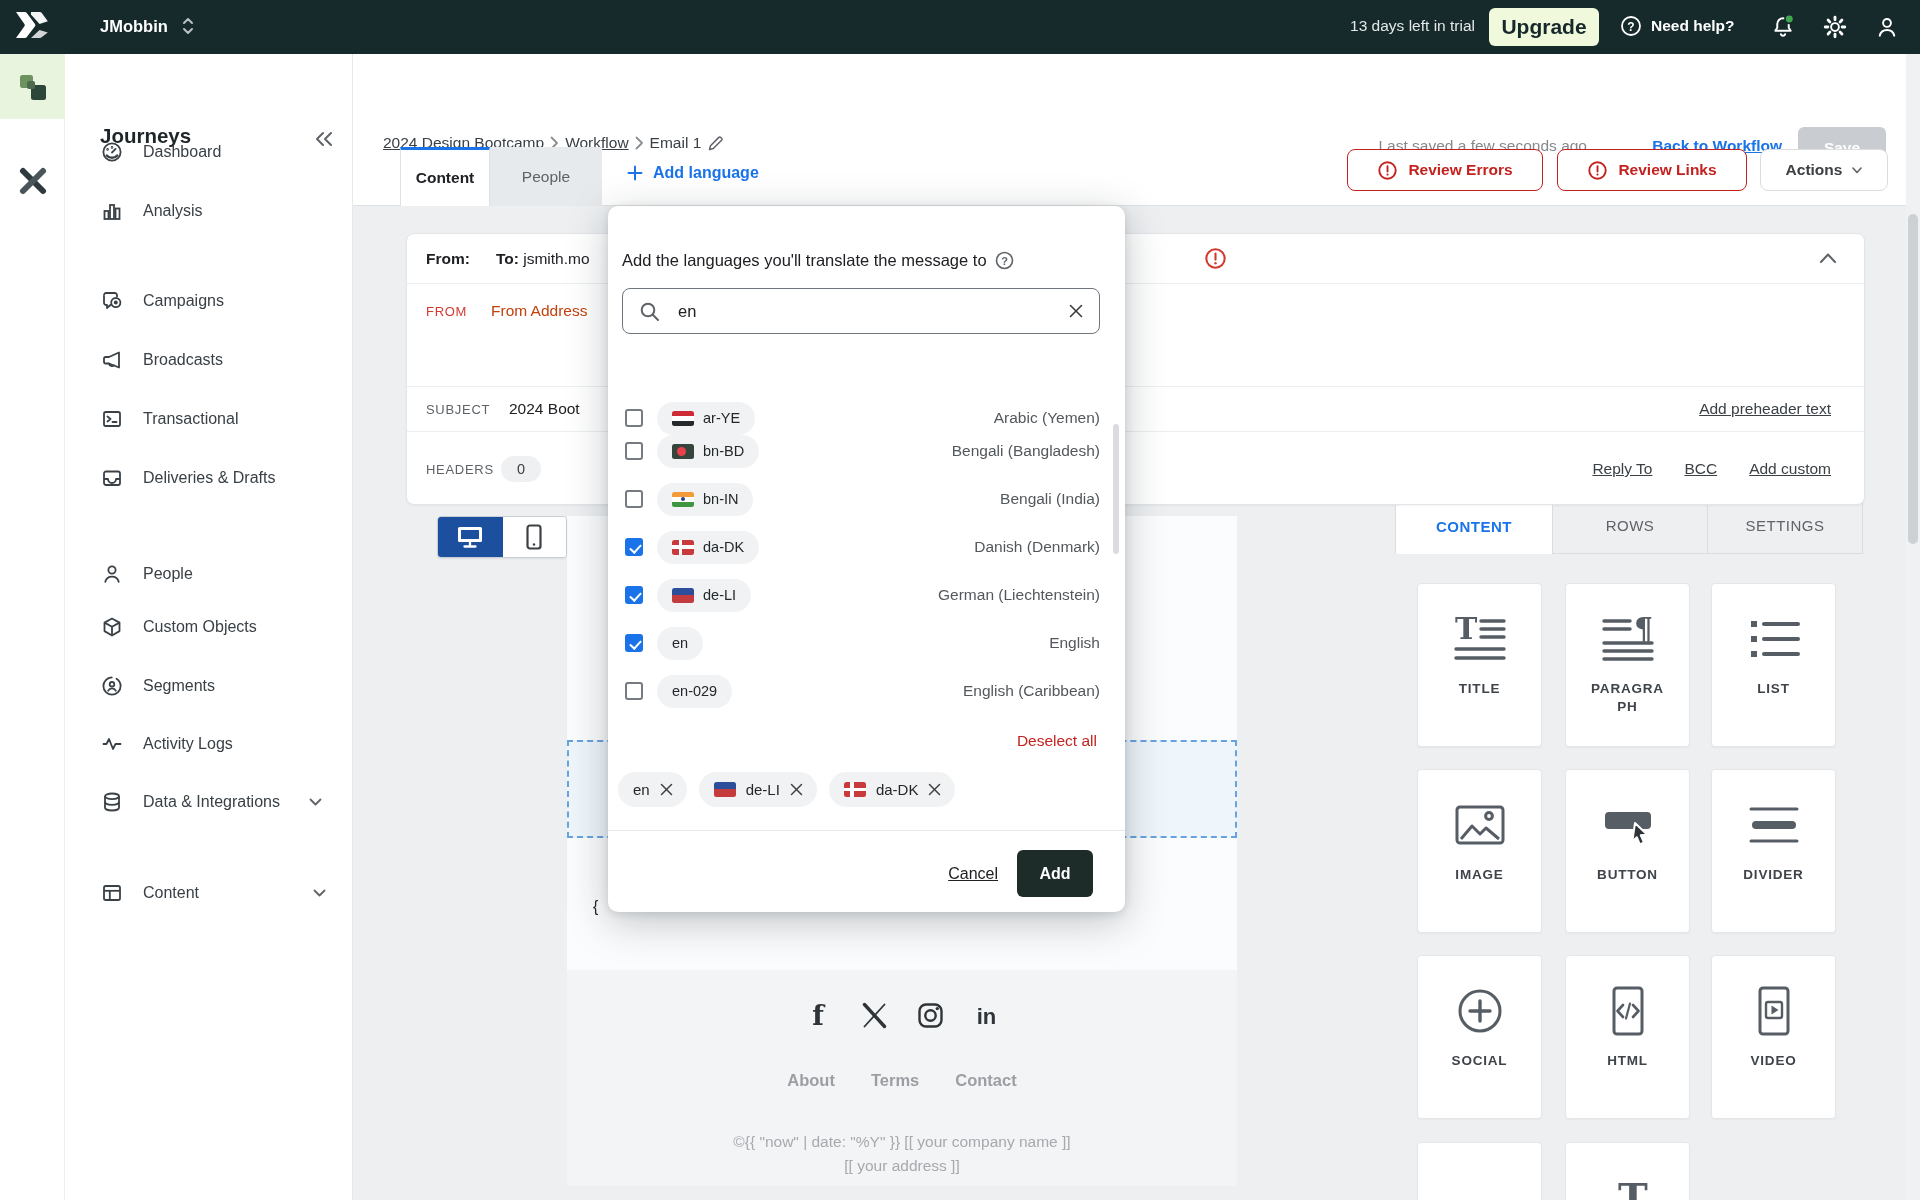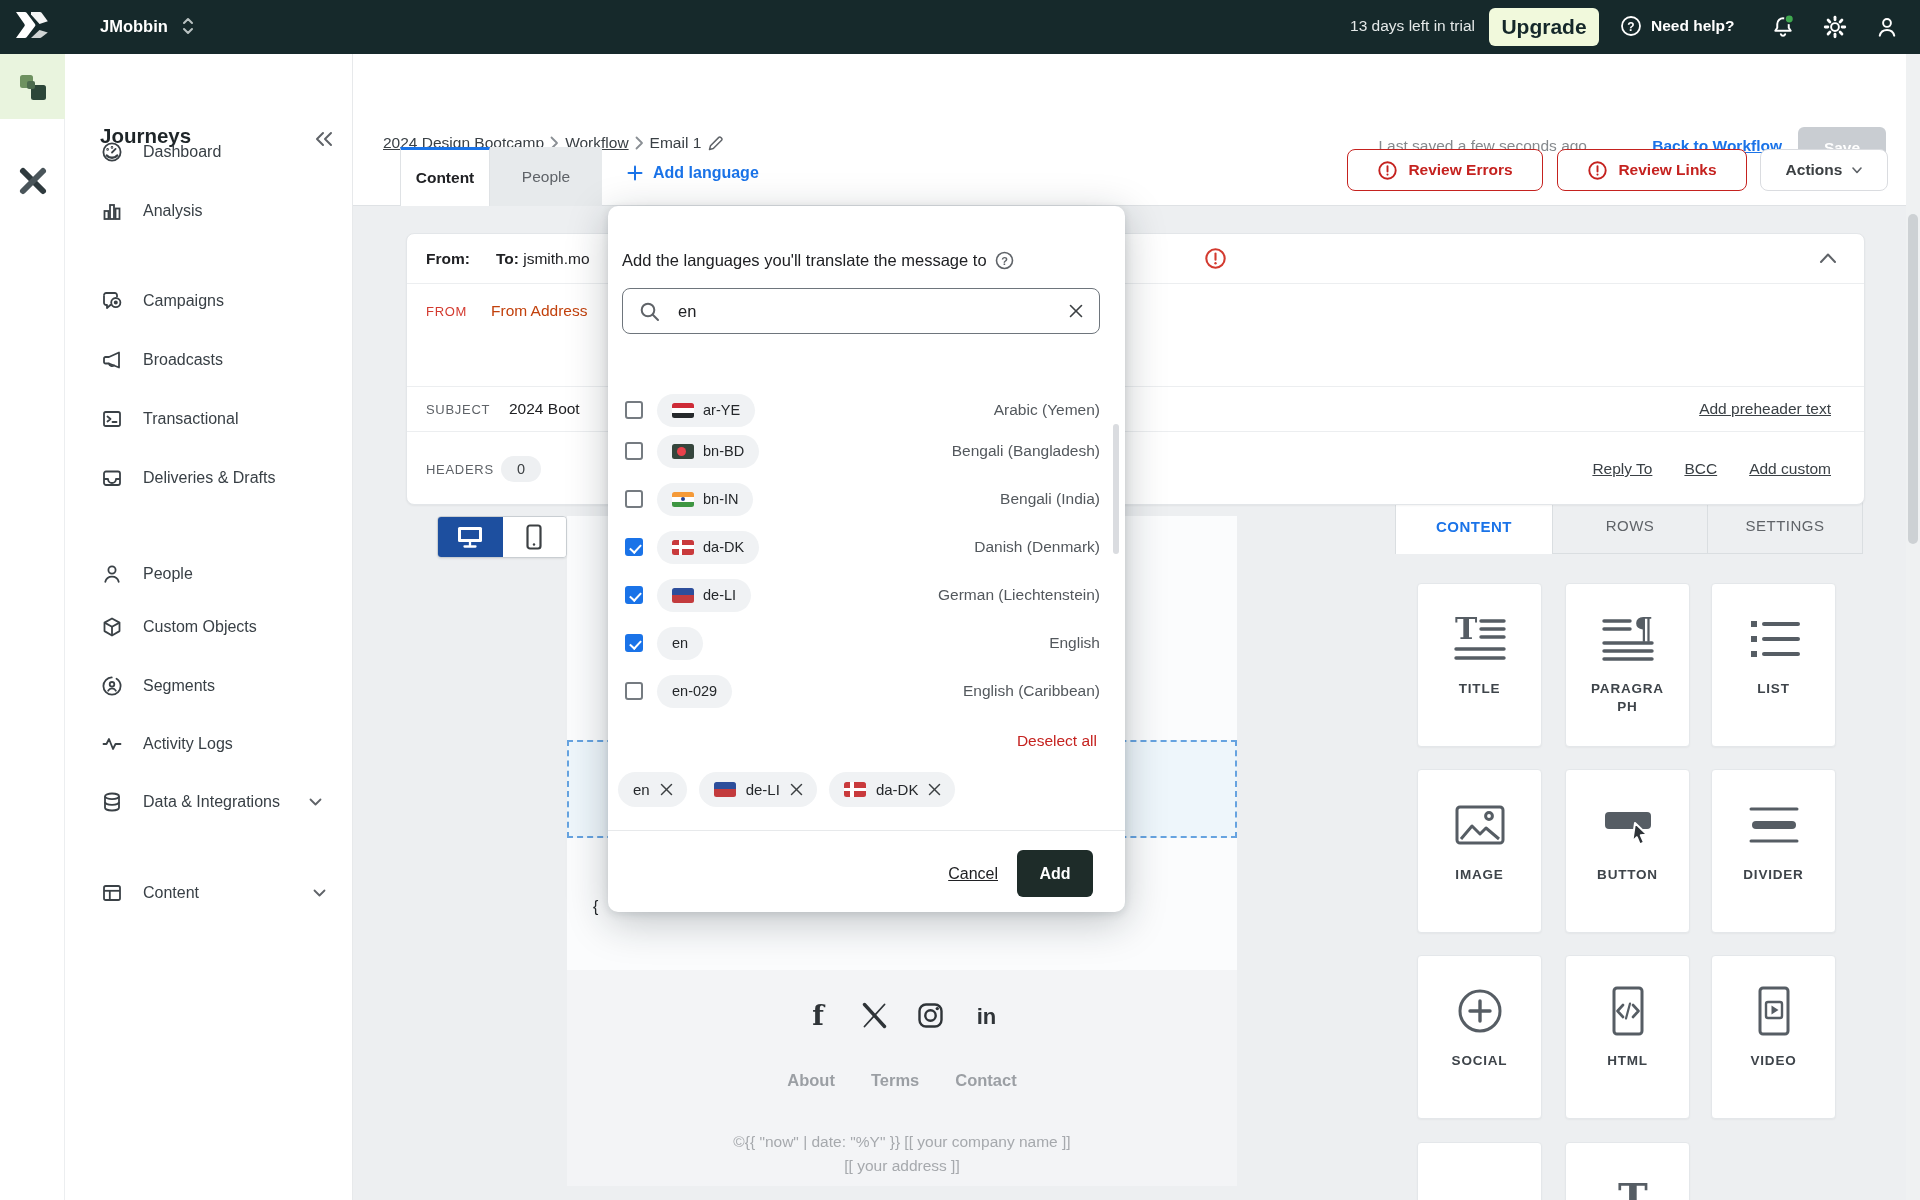--- a/index.html
+++ b/index.html
@@ -650,21 +650,21 @@
         </span>
       <input type="text" value="en" style="">
       <span>
           <svg width="14" height="14" viewBox="0 0 14 14" stroke="#3C4043" stroke-width="1.6" stroke-linecap="round">
             <line x1="1.5" y1="1.5" x2="12.5" y2="12.5"></line>
             <line x1="12.5" y1="1.5" x2="1.5" y2="12.5"></line>
           </svg>
         </span>
     </div>
 
-    <div class="m-row" style="top:180px">
+    <div class="m-row" style="top:188px">
       <span class="cbx"></span>
       <span class="code-pill">
           <span class="flag flag-yemen"></span>
           <span class="code-txt">ar-YE</span>
         </span>
       <span class="lang-name">Arabic (Yemen)</span>
     </div>
     <div class="m-row" style="top:221px">
       <span class="cbx"></span>
       <span class="code-pill">

